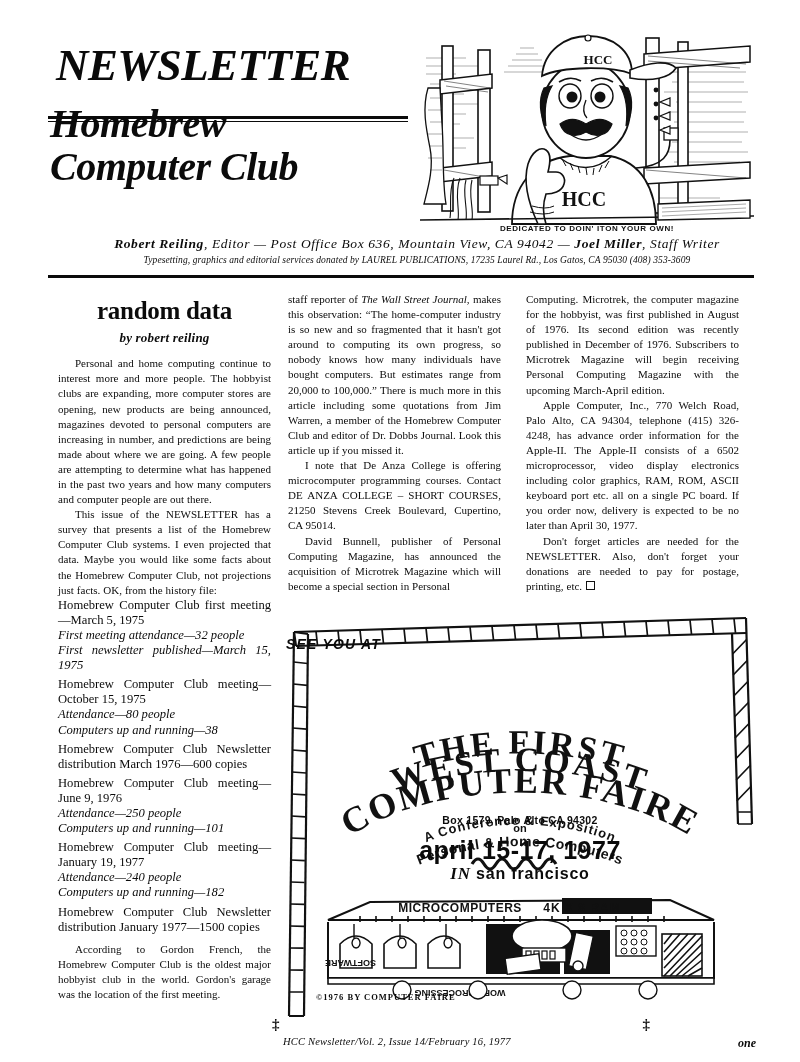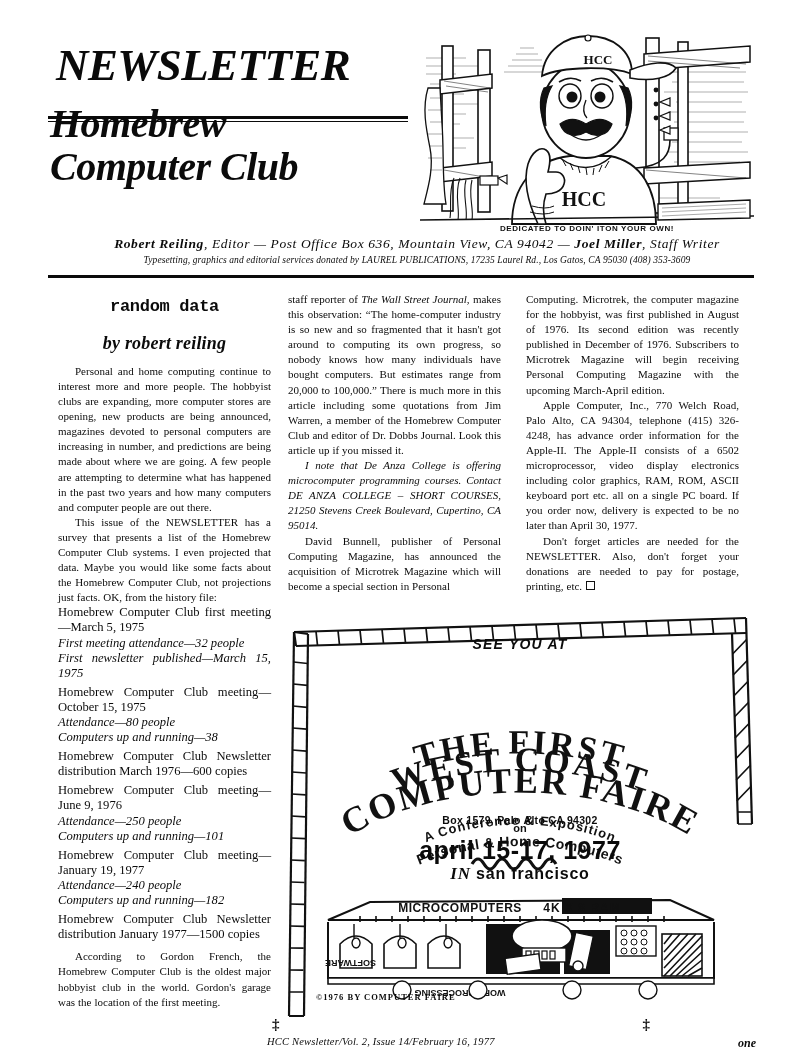--- a/index.html
+++ b/index.html
@@ -50,26 +50,26 @@
   .credits-rule{position:absolute;left:48px;top:275px;width:706px;height:2.5px;background:#0a0a0a;}
 
   
   .cols{position:absolute;left:48px;top:292px;width:706px;}
   .col{position:absolute;top:0;width:213px;}
   .col1{left:10px;}
   .col2{left:240px;}
   .col3{left:478px;}
 
   .headline{
-    font-family:Liberation Mono, monospace;
-    font-weight:bold;font-size:17px;text-align:center;
-    letter-spacing:-0.3px;margin:6px 0 17px 0;line-height:1.05;
+    font-family:Liberation Serif, serif;
+    font-weight:bold;font-size:25px;text-align:center;
+    letter-spacing:-0.3px;margin:6px 0 6px 0;line-height:1.05;
   }
   .byline{
-    font-style:italic;font-weight:bold;font-size:18px;text-align:center;
+    font-style:italic;font-weight:bold;font-size:13px;text-align:center;
     margin:4px 0 10px 0;letter-spacing:0.2px;
   }
   p.body{
     margin:0;font-size:11px;line-height:15.1px;
     text-align:justify;text-indent:17px;
     hyphens:auto;-webkit-hyphens:auto;
     word-spacing:0.2px;
   }
   p.body.noind{text-indent:0;}
   p.body i,p.body em{font-style:italic;}
@@ -84,21 +84,21 @@
   .hist-line.it{font-style:italic;}
   .hist-gap{height:4px;}
 
   .endmark{display:inline-block;width:7px;height:7px;border:1.4px solid #111;margin-left:4px;vertical-align:baseline;}
 
   
   .ad{position:absolute;left:286px;top:612px;width:468px;height:412px;}
   .ad svg{display:block;position:absolute;left:0;top:0;}
   .ad-inner{position:absolute;left:0;top:0;width:468px;height:412px;}
   .ad-seeyou{
-    position:absolute;left:0;top:24px;width:468px;text-align:center;
+    position:absolute;left:0;top:24px;width:468px;text-align:left;
     font-family:"Liberation Sans","DejaVu Sans",sans-serif;
     font-weight:bold;font-style:italic;font-size:14px;letter-spacing:1.2px;
   }
   .ad-box{position:absolute;left:0;top:100px;width:468px;text-align:center;}
   .ad-sub{
     position:absolute;left:0;width:468px;text-align:center;
     font-family:"Liberation Sans","DejaVu Sans",sans-serif;
     font-weight:bold;
   }
   .ad-addr{top:202px;font-size:10.5px;letter-spacing:0.3px;}
@@ -108,21 +108,21 @@
   .ad-copy{
     position:absolute;left:30px;top:380px;width:420px;text-align:left;
     font-family:Liberation Serif, serif;
     font-weight:bold;font-size:8.5px;letter-spacing:1px;
   }
   .cart{position:absolute;left:24px;top:278px;width:420px;height:110px;}
 
   
   .footer{position:absolute;left:0;top:1036px;width:800px;}
   .foot-left{
-    position:absolute;left:267px;top:0;
+    position:absolute;left:283px;top:0;
     font-size:10.5px;font-style:italic;letter-spacing:0.2px;
   }
   .foot-right{
     position:absolute;right:44px;top:0;
     font-size:12px;font-style:italic;font-weight:bold;
   }
   .hash-l{position:absolute;left:272px;top:1016px;font-size:15px;font-weight:bold;font-family:"Liberation Serif",serif;}
   .hash-r{position:absolute;right:38px;top:1016px;font-size:15px;font-weight:bold;font-family:"Liberation Serif",serif;}
 </style>
 </head>
@@ -275,21 +275,21 @@
           <div class="hist-line it">Computers up and running—182</div>
           <div class="hist-gap"></div>
           <div class="hist-line just">Homebrew Computer Club Newsletter distribution January 1977—1500 copies</div>
         </div>
       <p class="body" style="margin-top:7px;">According to Gordon French, the Homebrew Computer Club is the oldest major hobbyist club in the world. Gordon's garage was the location of the first meeting.</p>
 
     </div>
 
     <div class="col col2">
       <p class="body noind"><span>staff reporter of </span><i>The Wall Street Journal</i><span>, makes this observation: “The home-computer industry is so new and so fragmented that it hasn't got around to computing its own progress, so nobody knows how many individuals have bought computers. But estimates range from 20,000 to 100,000.” There is much more in this article including some quotations from Jim Warren, a member of the Homebrew Computer Club and editor of Dr. Dobbs Journal. Look this article up if you missed it.</span></p>
-      <p class="body" style="font-style:italic;">I note that De Anza College is offering microcomputer programming courses. Contact DE ANZA COLLEGE – SHORT COURSES, 21250 Stevens Creek Boulevard, Cupertino, CA 95014.</p>
+      <p class="body" style="">I note that De Anza College is offering microcomputer programming courses. Contact DE ANZA COLLEGE – SHORT COURSES, 21250 Stevens Creek Boulevard, Cupertino, CA 95014.</p>
       <p class="body">David Bunnell, publisher of Personal Computing Magazine, has announced the acquisition of Microtrek Magazine which will become a special section in Personal</p>
     </div>
 
     <div class="col col3">
       <p class="body noind">Computing. Microtrek, the computer magazine for the hobbyist, was first published in August of 1976. Its second edition was recently published in December of 1976. Subscribers to Microtrek Magazine will begin receiving Personal Computing Magazine with the upcoming March-April edition.</p>
       <p class="body">Apple Computer, Inc., 770 Welch Road, Palo Alto, CA 94304, telephone (415) 326-4248, has advance order information for the Apple-II. The Apple-II consists of a 6502 microprocessor, video display electronics including color graphics, RAM, ROM, ASCII keyboard port etc. all on a single PC board. If you order now, delivery is expected to be no later than April 30, 1977.</p>
       <p class="body"><span>Don't forget articles are needed for the NEWSLETTER. Also, don't forget your donations are needed to pay for postage, printing, etc.</span><span class="endmark"></span></p>
     </div>
   </div>
 

